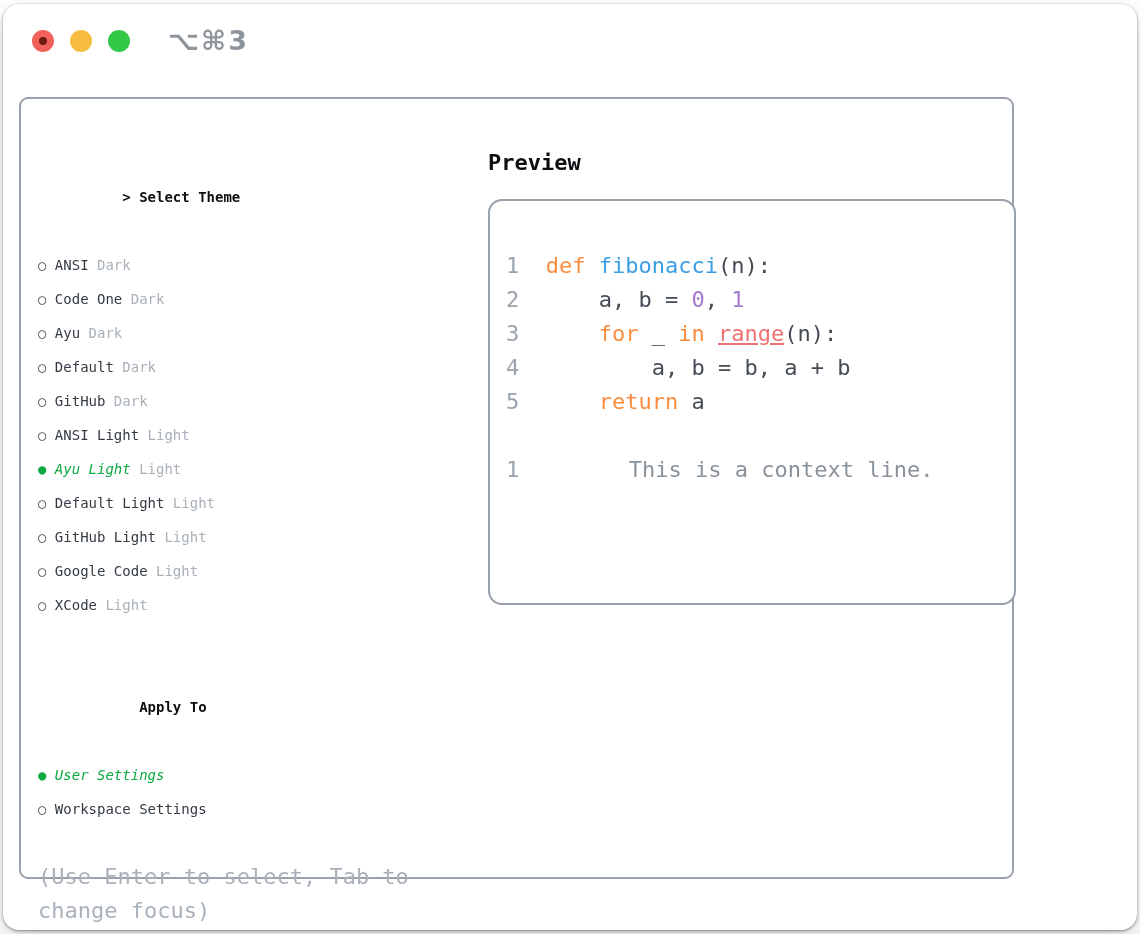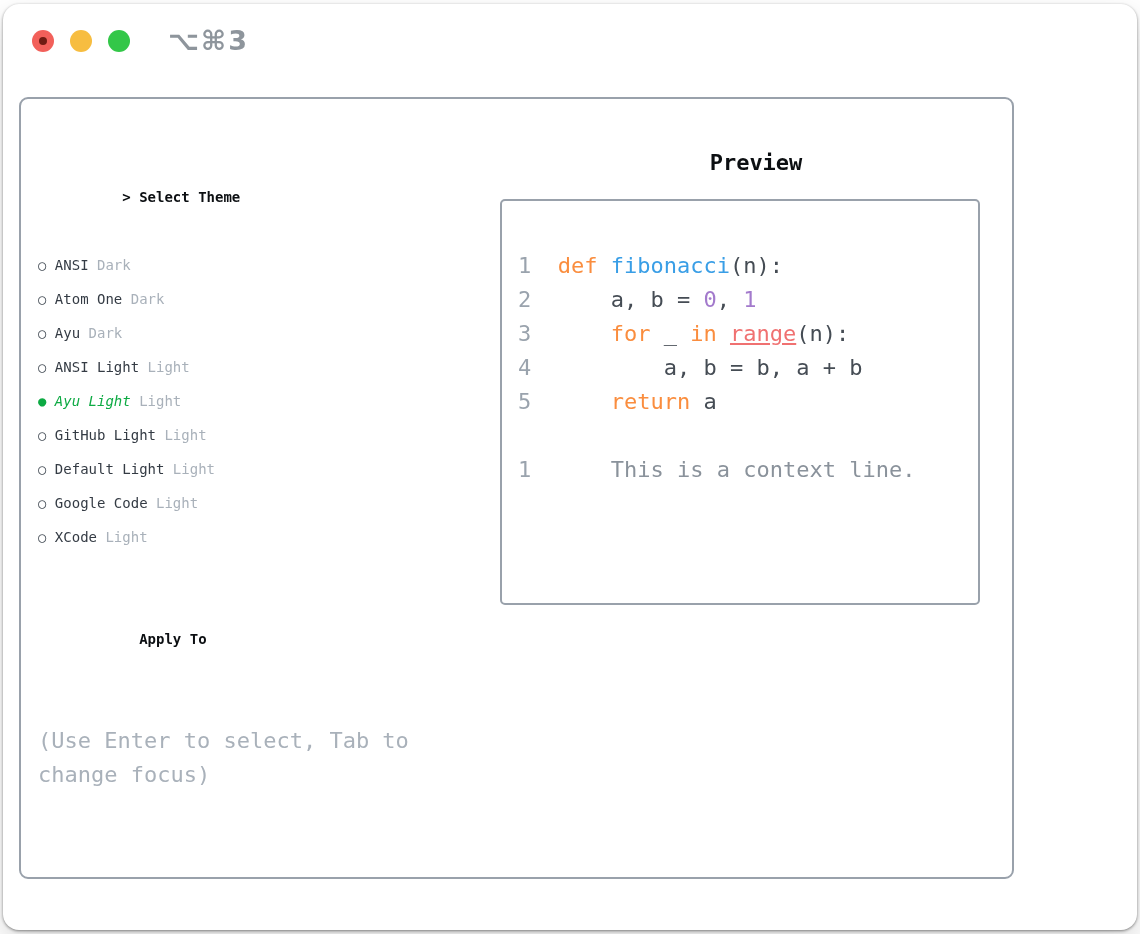--- a/index.html
+++ b/index.html
@@ -35,33 +35,33 @@
   .prompt { display:inline-block; width:2ch; font-weight:bold; color:var(--title-black); }
   .title-text { font-weight:bold; color:var(--title-black); }
   .name.sel { color:var(--accent-green);font-style:italic; }
   .variant { color:var(--muted-gray); margin-left:1ch; }
   .apply-title { margin-top:34px; }
   .hint { margin-top:34px; width:450px; font-size:22px; line-height:34px;
           color:var(--muted-gray); white-space:normal; }
 
   
   .right-col { flex:1; }
-  .preview-title { font-size:22px; line-height:34px; font-weight:bold; color:var(--title-black);text-align:center; }
-  .preview-box { margin-top:19px; width:480px; height:406px;
-                 border:2px solid var(--border-gray); border-radius:5px;
+  .preview-title { font-size:22px; line-height:34px; font-weight:bold; color:var(--title-black); }
+  .preview-box { margin-top:19px; width:528px; height:406px;
+                 border:2px solid var(--border-gray); border-radius:14px;
                  padding:48px 0 0 16px; background:#fff; }
   .pline { font-size:22px; line-height:34px; white-space:pre; min-height:34px; }
   .diff-block { margin-top:34px; }
   .c-linenum { color:var(--linenum-gray); }
   .c-fg      { color:var(--code-fg); }
   .c-keyword { color:var(--keyword-orange); }
   .c-function{ color:var(--function-blue); }
   .c-number  { color:var(--number-purple); }
   .c-builtin { color:var(--builtin-coral);text-decoration:underline; }
-  .c-context { color:var(--context-gray); }
+  .c-context { color:var(--context-gray);margin-left:30px; }
   .c-deleted { color:var(--deleted-red); }
   .c-added   { color:var(--added-green); }
 </style>
 </head>
 <body>
 
 <div class="window">
 
   <div class="lights">
     <span class="light red">
@@ -75,34 +75,40 @@
   <div class="panel">
     <div class="panel-content">
 
       <div class="left-col">
         <div class="row">
           <span class="prompt">&gt;</span><span class="title-text">Select Theme</span>
         </div>
 
         <div id="theme-list">
             <div class="row"><span class="rowicon">○</span><span class="name">ANSI</span><span class="variant">Dark</span></div>
-            <div class="row"><span class="rowicon">○</span><span class="name">Atom One</span><span class="variant">Dark</span></div>
+            <div class="row"><span class="rowicon">○</span><span class="name">Code One</span><span class="variant">Dark</span></div>
             <div class="row"><span class="rowicon">○</span><span class="name">Ayu</span><span class="variant">Dark</span></div>
+            <div class="row"><span class="rowicon">○</span><span class="name">Default</span><span class="variant">Dark</span></div>
+            <div class="row"><span class="rowicon">○</span><span class="name">GitHub</span><span class="variant">Dark</span></div>
             <div class="row"><span class="rowicon">○</span><span class="name">ANSI Light</span><span class="variant">Light</span></div>
             <div class="row"><span class="rowicon sel">●</span><span class="name sel">Ayu Light</span><span class="variant">Light</span></div>
+            <div class="row"><span class="rowicon">○</span><span class="name">Default Light</span><span class="variant">Light</span></div>
             <div class="row"><span class="rowicon">○</span><span class="name">GitHub Light</span><span class="variant">Light</span></div>
-            <div class="row"><span class="rowicon">○</span><span class="name">Default Light</span><span class="variant">Light</span></div>
             <div class="row"><span class="rowicon">○</span><span class="name">Google Code</span><span class="variant">Light</span></div>
             <div class="row"><span class="rowicon">○</span><span class="name">XCode</span><span class="variant">Light</span></div>
           </div>
 
         <div class="row apply-title">
           <span class="rowicon"></span><span class="title-text">Apply To</span>
         </div>
 
+        <div id="apply-list">
+            <div class="row"><span class="rowicon sel">●</span><span class="name sel">User Settings</span></div>
+            <div class="row"><span class="rowicon">○</span><span class="name">Workspace Settings</span></div>
+          </div>
 
         <div class="hint">(Use Enter to select, Tab to change focus)</div>
       </div>
 
       <div class="right-col">
         <div class="preview-title">Preview</div>
         <div class="preview-box">
           <div id="code-block">
               <div class="pline"><span class="c-linenum">1</span><span class="c-fg">  </span><span class="c-keyword">def</span><span class="c-fg"> </span><span class="c-function">fibonacci</span><span class="c-fg">(n):</span></div>
               <div class="pline"><span class="c-linenum">2</span><span class="c-fg">      a, b = </span><span class="c-number">0</span><span class="c-fg">, </span><span class="c-number">1</span></div>

